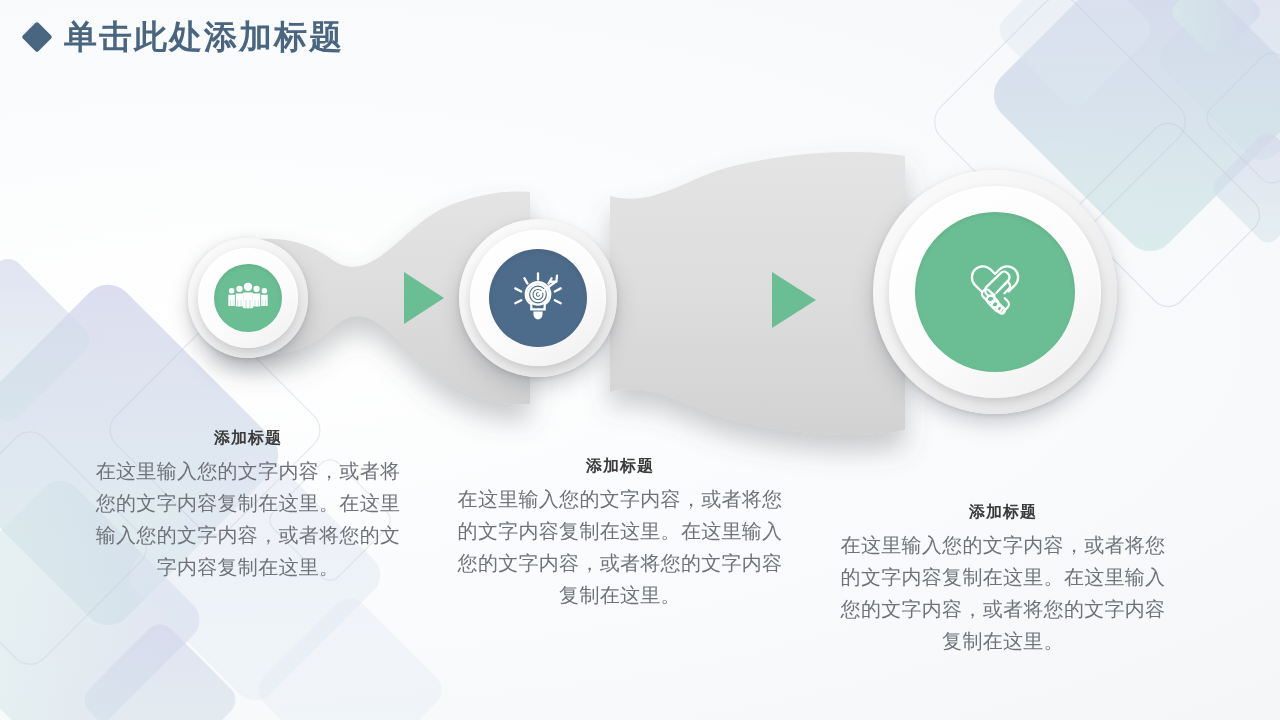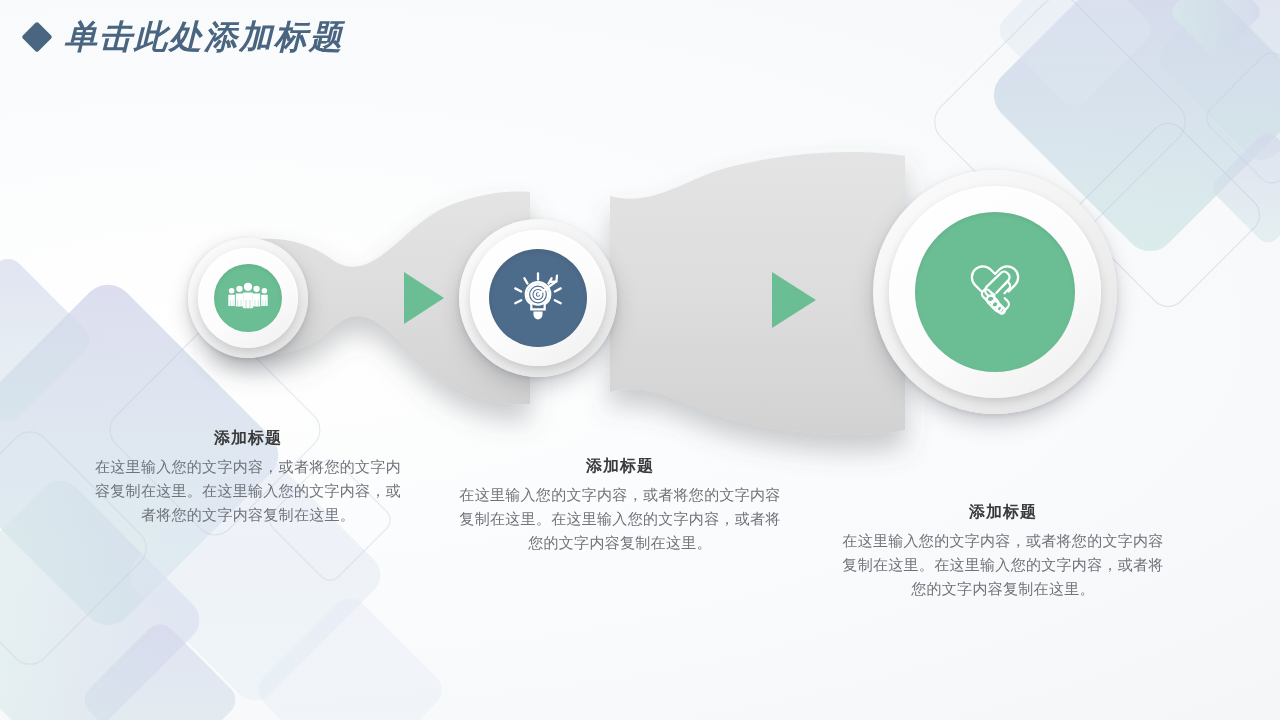--- a/index.html
+++ b/index.html
@@ -84,21 +84,21 @@
   }
   .block .btitle {
     font-size: 16px;
     font-weight: bold;
     color: #3a3a3a;
     letter-spacing: 1px;
     margin-bottom: 6px;
     line-height: 1.3;
   }
   .block .bbody {
-    font-size: 15px;
+    font-size: 20px;
     color: #6f7379;
     line-height: 1.6;
     letter-spacing: .3px;
   }
 
   
   #header {
     position: absolute;
     left: 26px;
     top: 20px;
@@ -112,21 +112,20 @@
     background: #4a6580;
     transform: rotate(45deg);
     border-radius: 2px;
   }
   #header .title-text {
     font-size: 33px;
     font-weight: bold;
     color: #4a6580;
     letter-spacing: 2px;
     line-height: 1;
-    font-style: italic;
   }
 </style>
 </head>
 <body>
 
 <div id="slide">
 
   <div class="bg-layer">
     <svg width="1280" height="720" viewBox="0 0 1280 720">
       <defs>

